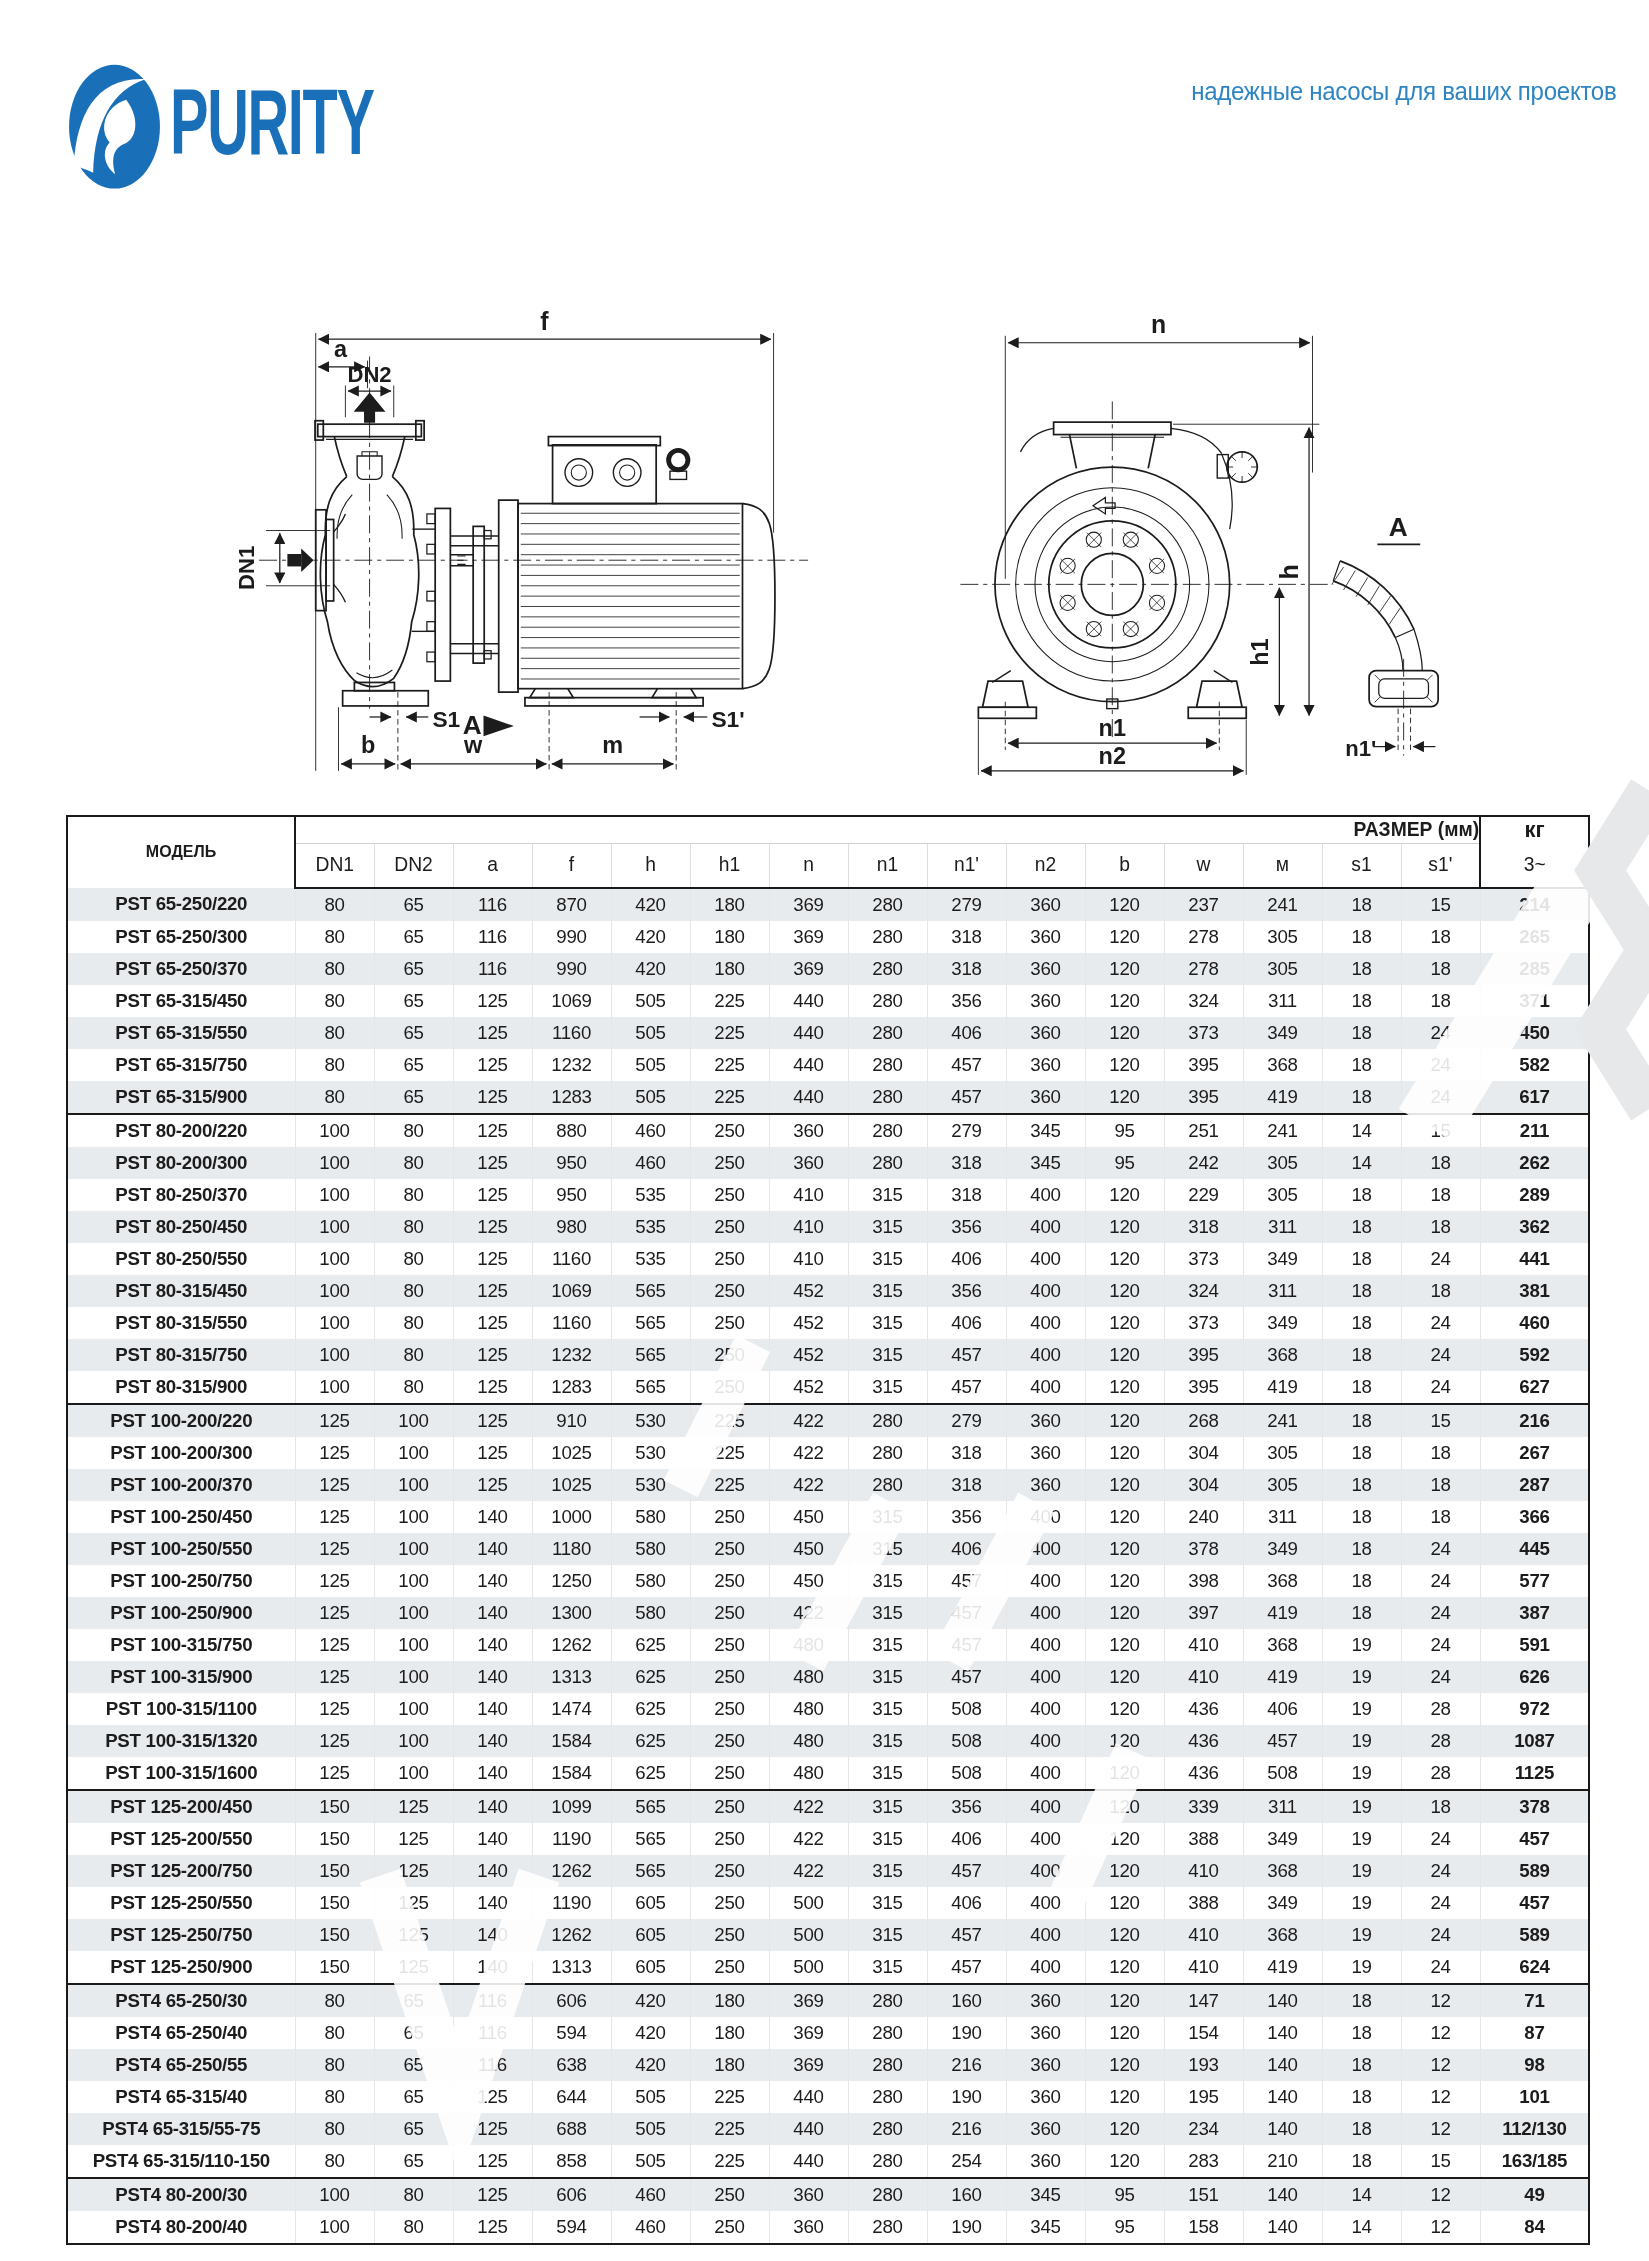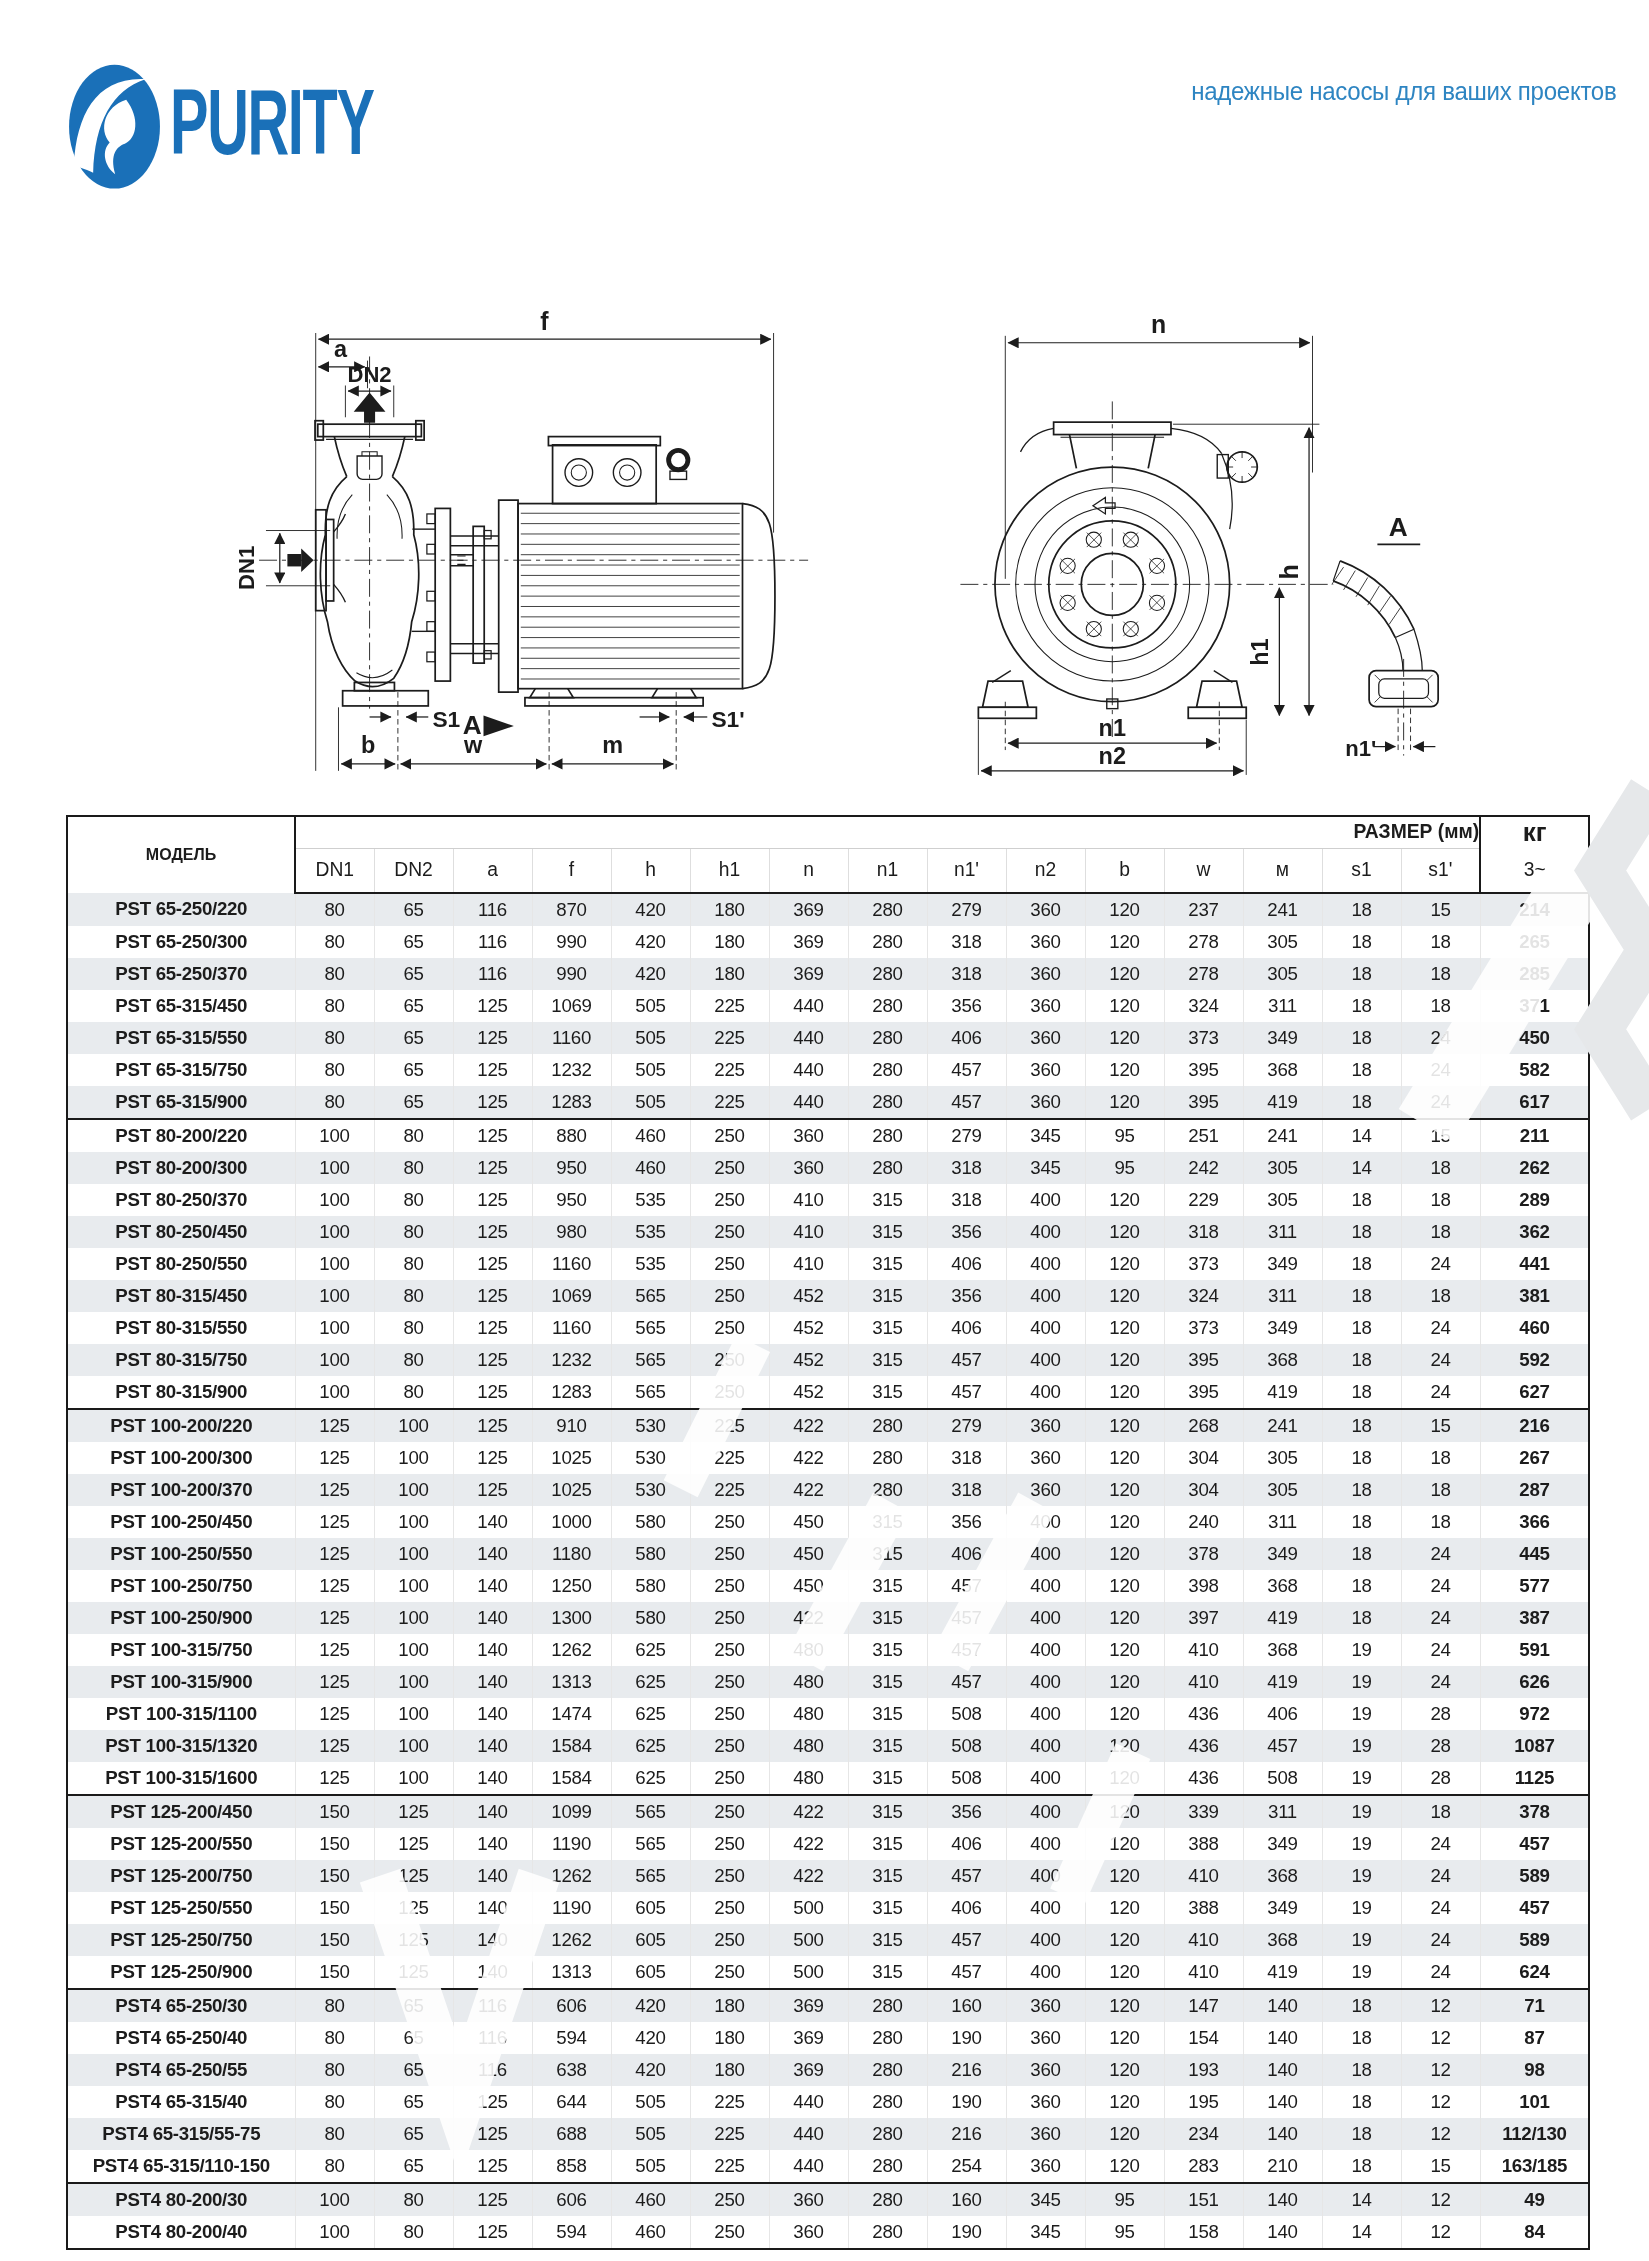--- a/index.html
+++ b/index.html
@@ -20,21 +20,21 @@
   .draw-right{left:919px;top:294px;width:573px;height:491px;}
   .draw text{font-family:"Liberation Sans", sans-serif;font-weight:700;fill:#1c1c1c;stroke:none;}
 
   
   table.dims{position:absolute;left:66px;top:815px;width:1519px;border-collapse:collapse;
              table-layout:fixed;border:2.1px solid #1a1a1a;}
   table.dims th, table.dims td{padding:0;vertical-align:middle;}
   thead th{background:#fff;font-weight:700;}
   .model-h{font-size:16px;border-right:2.1px solid #1a1a1a;height:36px;}
   .size-h{font-size:19.3px;border-bottom:1.4px solid #cfcfcf;text-align:right;}
-  .kg-h{font-size:26px;border-left:2.1px solid #1a1a1a;}
+  .kg-h{font-size:22px;border-left:2.1px solid #1a1a1a;}
   tr.sub th{height:43px;font-size:19.3px;font-weight:400;border-right:1.4px solid #dedede;
             border-bottom:2.8px solid #1a1a1a;text-align:center;}
   tr.sub th:last-child{border-right:none;}
   tr.sub th.sub-kg{border-left:2.1px solid #1a1a1a;border-right:none;}
   tbody td{height:32px;font-size:18.7px;text-align:center;border-right:1.4px solid #e6e6e6;
            letter-spacing:-0.3px;}
   tbody td:last-child{border-right:none;}
   tbody tr:nth-child(odd){background:#e8ebee;}
   td.model{text-align:center;padding-left:11px;font-weight:700;}
   td.kg{font-weight:700;border-left:1.4px solid #c9c9c9;}

